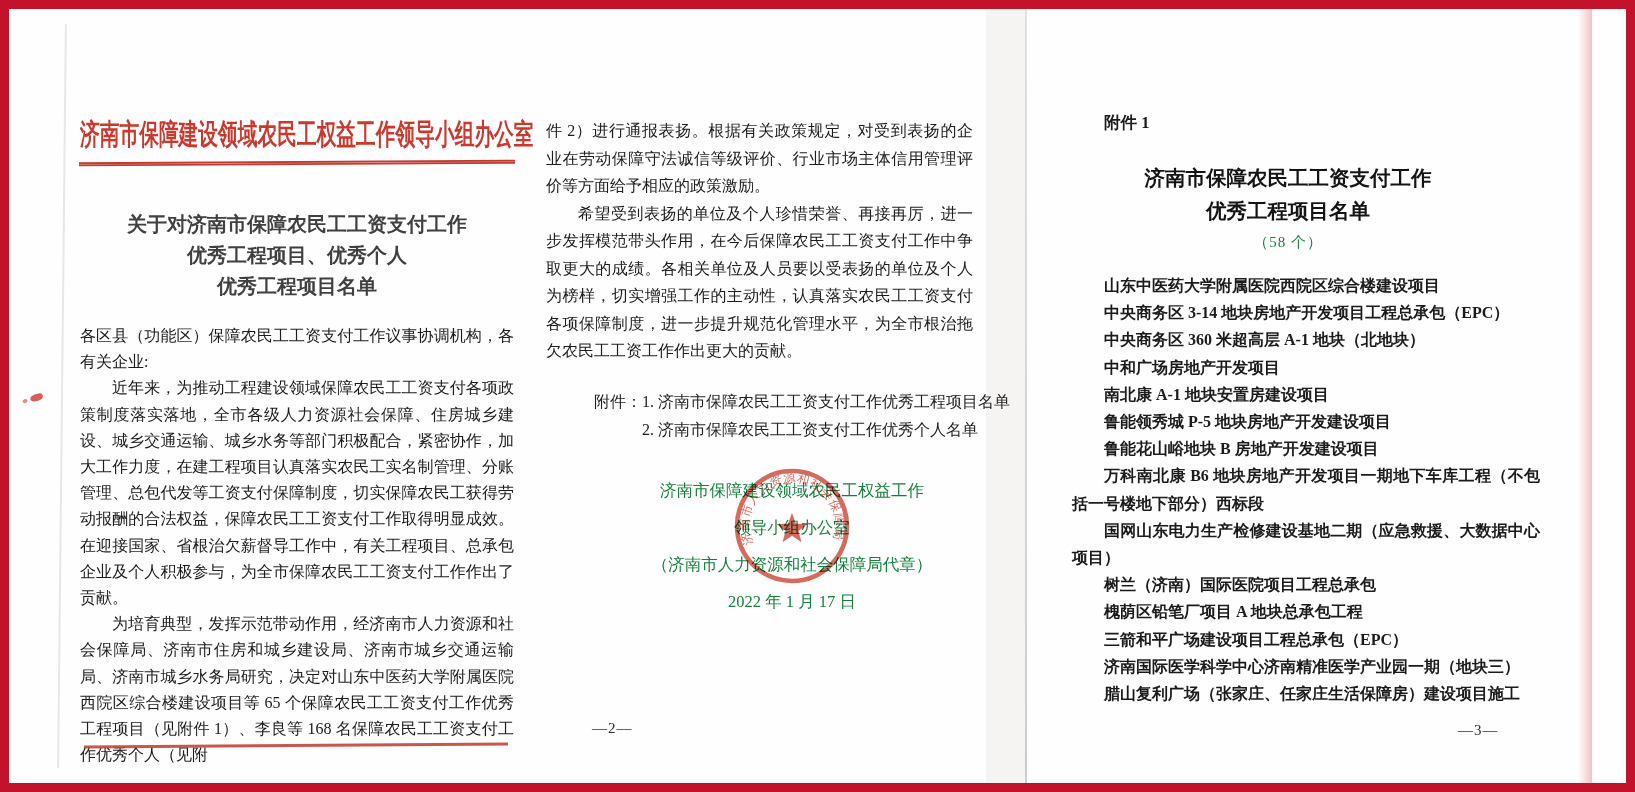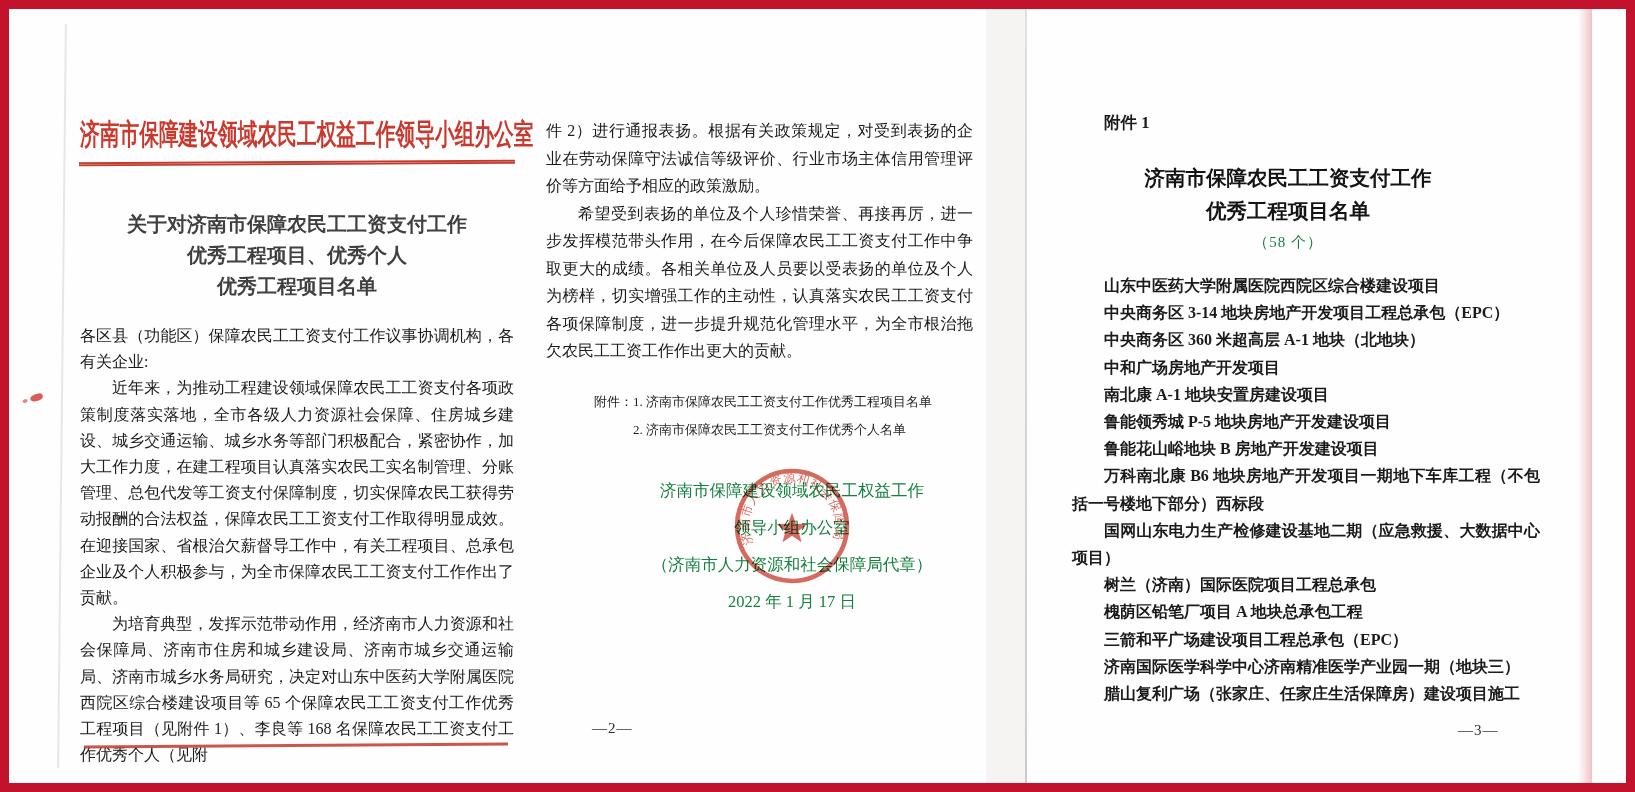--- a/index.html
+++ b/index.html
@@ -23,21 +23,21 @@
   .lh-rule{position:absolute;left:79px;top:161px;width:436px;height:4px;background:linear-gradient(to bottom,#c23a2f 35%,#e08a80 50%,#c23a2f 70%);transform:rotate(-.35deg);}
   .doc-title{position:absolute;left:80px;top:209px;width:434px;text-align:center;font-weight:700;font-size:20px;line-height:31px;color:#404040;}
   .body{position:absolute;font-size:16px;text-align:justify;color:#1c1c1c;}
   .body p{margin:0;}
   .p1-body{left:80px;top:323px;width:434px;line-height:26.2px;}
   .indent{text-indent:2em;}
   .no-indent{text-indent:0;}
   .p1-redline{position:absolute;left:84px;top:744px;width:424px;height:2.5px;background:#c0392b;opacity:.85;transform:rotate(-.4deg);}
   
   .p2-body{left:546px;top:117px;width:427px;line-height:27.5px;}
-  .attachments{position:absolute;left:594px;top:388px;font-size:13px;line-height:27.5px;display:flex;}
+  .attachments{position:absolute;left:594px;top:388px;font-size:16px;line-height:27.5px;display:flex;}
   .att-items .att-item{white-space:nowrap;}
   .signature{position:absolute;left:582px;top:472px;width:420px;text-align:center;font-size:16.5px;line-height:37px;color:#15803d;}
   .seal{position:absolute;left:732px;top:466px;width:120px;height:120px;opacity:.82;mix-blend-mode:multiply;}
   .seal text{font-family:"Liberation Serif",serif;}
   .pagenum{position:absolute;font-size:15px;color:#2e2e2e;letter-spacing:1px;}
   .pn2{left:592px;top:720px;}
   .pn3{left:1458px;top:722px;}
   
   .att1{position:absolute;left:1104px;top:112px;font-size:16.5px;font-weight:600;color:#1c1c1c;}
   .p3-title{position:absolute;left:1045px;top:162px;width:486px;text-align:center;font-weight:700;font-size:20.5px;line-height:33px;color:#141414;}

